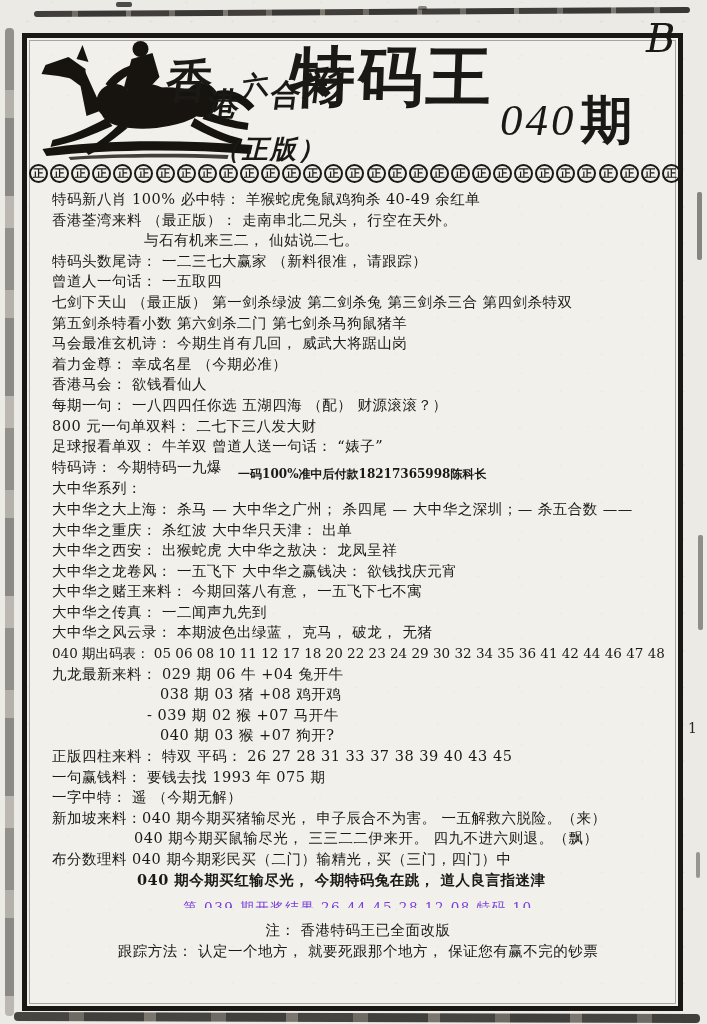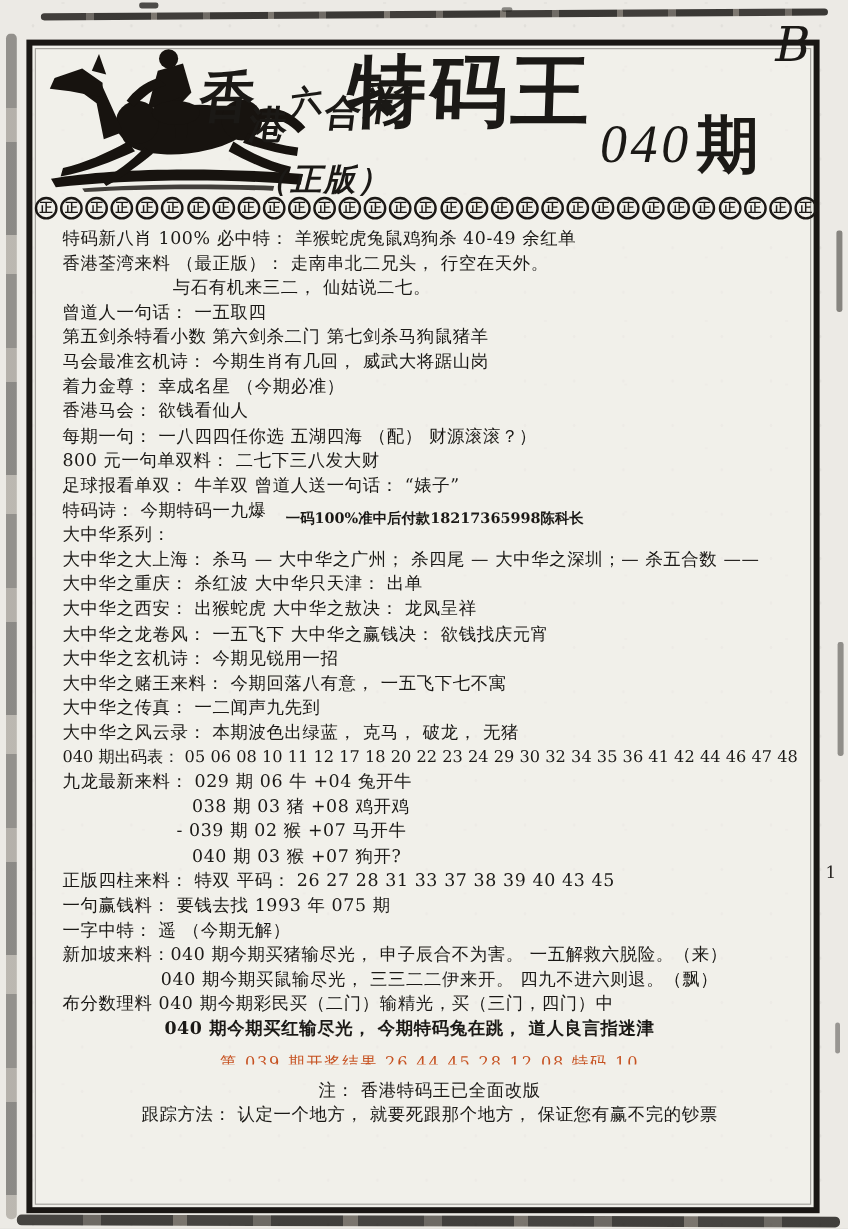--- a/index.html
+++ b/index.html
@@ -49,21 +49,21 @@
   .stamp-row{position:absolute;left:29px;top:164px;width:652px;display:flex;justify-content:space-between;}
   .stamp{width:19px;height:19px;box-sizing:border-box;border:2px solid #1b1815;border-radius:50%;
         font-size:11px;line-height:15px;text-align:center;font-weight:bold;
         font-family:"DejaVu Sans",sans-serif;}
   
   .body-lines{position:absolute;left:52px;top:189px;width:612px;}
   .line{line-height:20.6px;font-size:14.5px;letter-spacing:.5px;white-space:nowrap;font-weight:500;}
   .line.tight{font-size:13.5px;letter-spacing:0;}
   .line.center{text-align:center;white-space:normal;}
   .line.gap{margin-top:12px;}
-  .line.faint{color:#c2410c;height:11px;overflow:hidden;font-size:13.5px;letter-spacing:1.5px;
+  .line.faint{color:#6d28d9;height:11px;overflow:hidden;font-size:13.5px;letter-spacing:1.5px;
         margin-top:7px;opacity:.9;}
   .append-small{display:inline-block;font-size:12px;font-weight:bold;letter-spacing:0;
         transform:translateY(6px);margin-left:16px;}
   .margin-mark{position:absolute;left:688px;top:720px;font-size:14px;color:#2a2724;}
 </style>
 </head>
 <body>
 
 <div class="page">
 
@@ -156,35 +156,36 @@
       <span class="stamp">正</span>
       <span class="stamp">正</span>
       <span class="stamp">正</span>
       <span class="stamp">正</span>
     </div>
 
   <div class="body-lines">
       <div class="line"><span>特码新八肖 100% 必中特：  羊猴蛇虎兔鼠鸡狗杀 40-49 余红单</span></div>
       <div class="line"><span>香港荃湾来料 （最正版）：  走南串北二兄头，  行空在天外。</span></div>
       <div class="line" style="padding-left: 92px;"><span>与石有机来三二，  仙姑说二七。</span></div>
+      <div class="line"><span>特码头数尾诗：  一二三七大赢家  （新料很准，  请跟踪）</span></div>
       <div class="line"><span>曾道人一句话：  一五取四</span></div>
+      <div class="line"><span>七剑下天山 （最正版）  第一剑杀绿波  第二剑杀兔  第三剑杀三合  第四剑杀特双</span></div>
       <div class="line"><span>第五剑杀特看小数   第六剑杀二门   第七剑杀马狗鼠猪羊</span></div>
       <div class="line"><span>马会最准玄机诗：  今期生肖有几回，  威武大将踞山岗</span></div>
       <div class="line"><span>着力金尊：  幸成名星  （今期必准）</span></div>
       <div class="line"><span>香港马会：  欲钱看仙人</span></div>
       <div class="line"><span>每期一句：  一八四四任你选  五湖四海  （配）  财源滚滚？）</span></div>
       <div class="line"><span>800 元一句单双料：  二七下三八发大财</span></div>
       <div class="line"><span>足球报看单双：  牛羊双    曾道人送一句话：  “婊子”</span></div>
       <div class="line"><span>特码诗：  今期特码一九爆</span><span class="append-small">一码100%准中后付款18217365998陈科长</span></div>
       <div class="line"><span>大中华系列：</span></div>
       <div class="line"><span>大中华之大上海：  杀马 — 大中华之广州；  杀四尾  — 大中华之深圳；— 杀五合数 ——</span></div>
       <div class="line"><span>大中华之重庆：  杀红波        大中华只天津：  出单</span></div>
       <div class="line"><span>大中华之西安：  出猴蛇虎     大中华之敖决：  龙凤呈祥</span></div>
       <div class="line"><span>大中华之龙卷风：  一五飞下      大中华之赢钱决：  欲钱找庆元宵</span></div>
-      <div class="line"><span>大中华之玄机诗：  今期见锐用一招</span></div>
       <div class="line"><span>大中华之赌王来料：  今期回落八有意，  一五飞下七不寓</span></div>
       <div class="line"><span>大中华之传真：  一二闻声九先到</span></div>
       <div class="line"><span>大中华之风云录：  本期波色出绿蓝，  克马，  破龙，  无猪</span></div>
       <div class="line tight"><span>040 期出码表：  05 06 08 10 11 12 17 18 20 22 23 24 29 30 32 34 35 36 41 42 44 46 47 48</span></div>
       <div class="line"><span>九龙最新来料：   029 期 06 牛 +04 兔开牛</span></div>
       <div class="line" style="padding-left: 108px;"><span>038 期 03 猪 +08 鸡开鸡</span></div>
       <div class="line" style="padding-left: 95px;"><span>- 039 期 02 猴 +07 马开牛</span></div>
       <div class="line" style="padding-left: 108px;"><span>040 期 03 猴 +07 狗开?</span></div>
       <div class="line"><span>正版四柱来料：  特双 平码：  26 27 28 31 33 37 38 39 40 43 45</span></div>
       <div class="line"><span>一句赢钱料：  要钱去找 1993 年 075 期</span></div>

